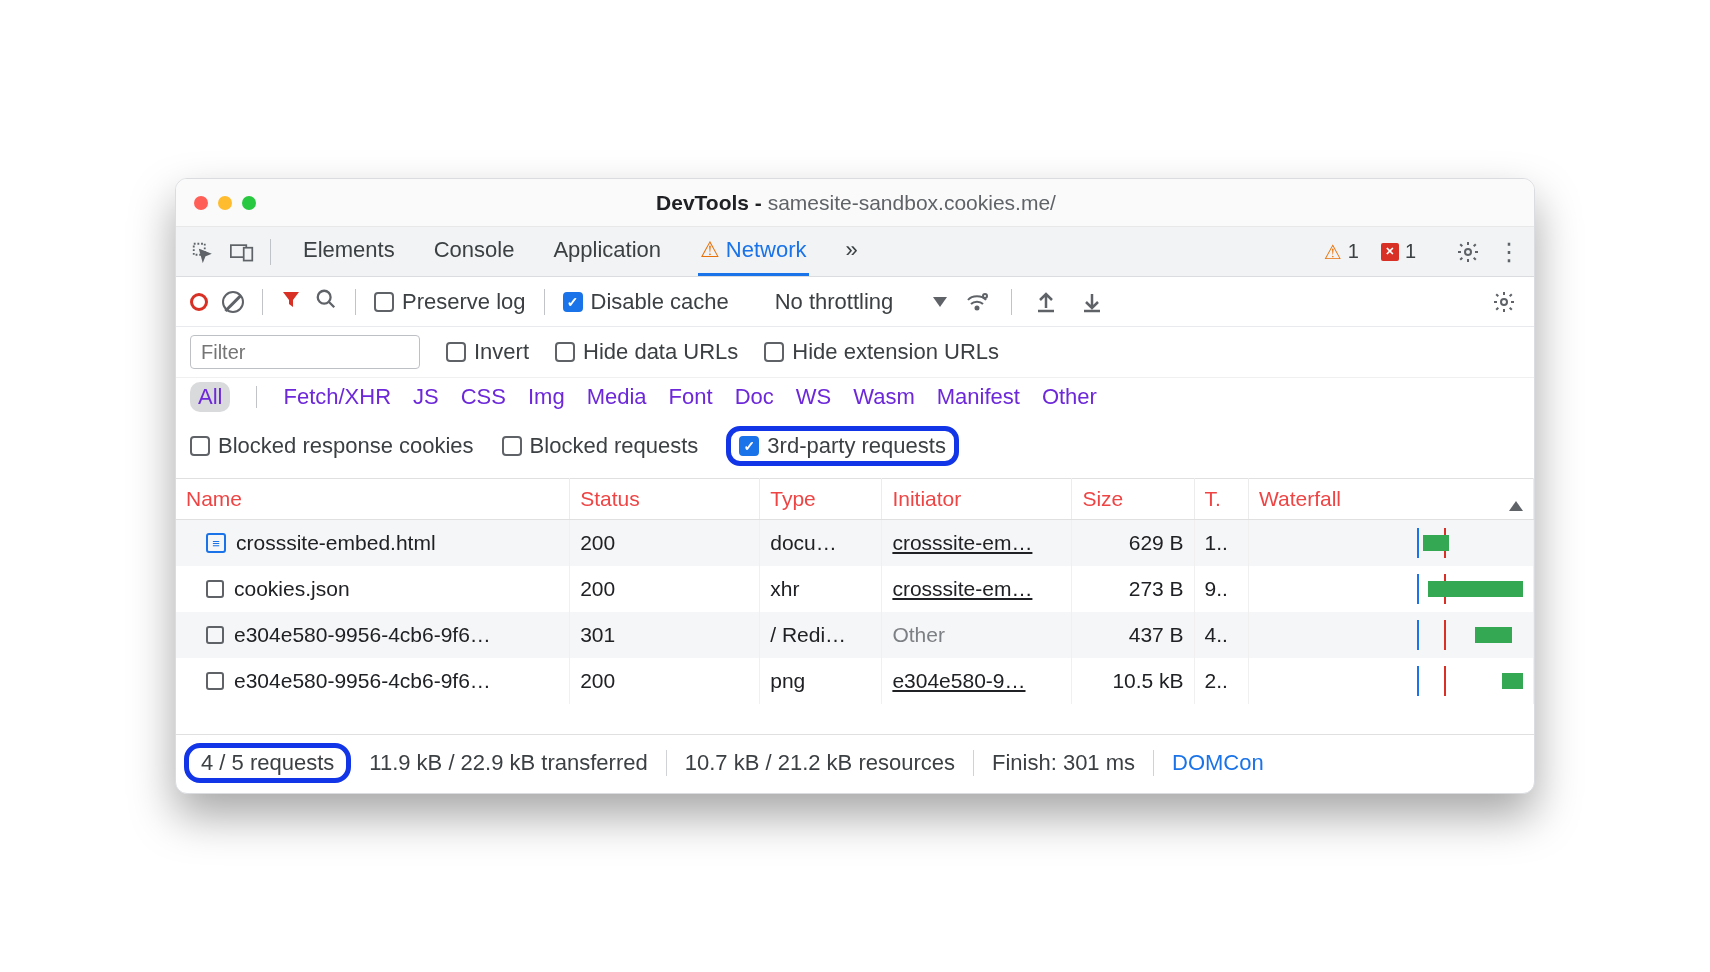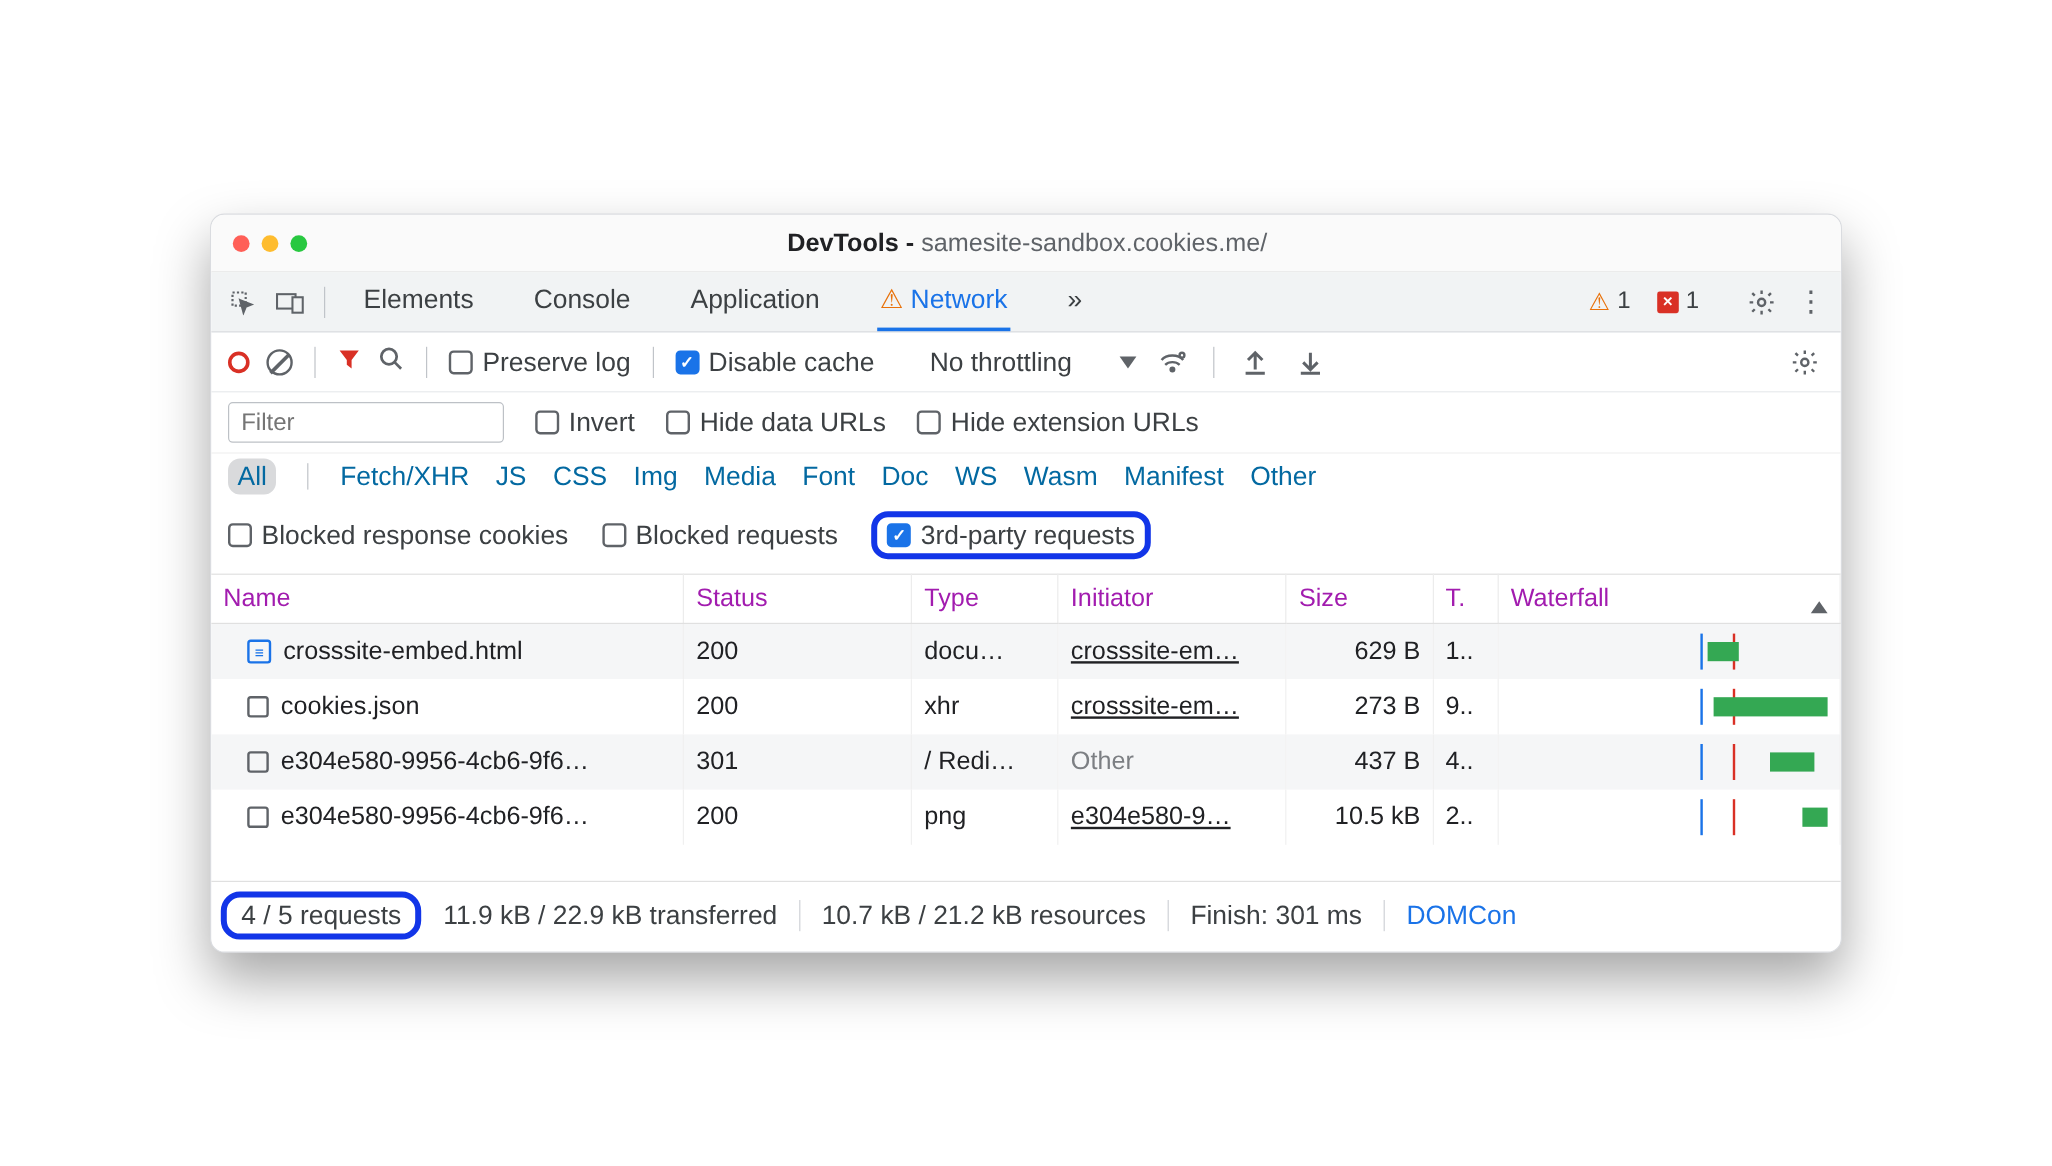--- a/index.html
+++ b/index.html
@@ -19,21 +19,21 @@
   .traffic { display:flex; gap:10px; }
   .dot { width:14px; height:14px; border-radius:50%; }
   .dot.red{background:#ff5f57;} .dot.yellow{background:#febc2e;} .dot.green{background:#28c840;}
   .title { flex:1; text-align:center; font-size:21px; color:#5f6368; font-weight:500;}
   .title .pre { color:#202124; font-weight:700; }
   .toolbar {
     display:flex; align-items:center; background:#f1f3f4; border-bottom:1px solid #dadce0;
     height:50px; padding:0 10px; gap:8px; font-size:22px; color:#3c4043;
   }
   .icon-btn { width:32px; height:32px; display:flex; align-items:center; justify-content:center; border-radius:4px; color:#5f6368;}
-  .tabs { display:flex; gap:46px; margin-left:18px;}
+  .tabs { display:flex; gap:35px; margin-left:18px;}
   .tab { padding:10px 2px; cursor:pointer; }
   .tab.active { color:#1a73e8; border-bottom:3px solid #1a73e8; font-weight:500;}
   .tab .warn-tri { margin-right:6px; }
   .spacer{flex:1;}
   .badge-row { display:flex; align-items:center; gap:6px; font-size:20px; }
   .warn-tri { color:#e8710a; }
   .err-sq { background:#d93025; color:#fff; font-size:12px; width:18px; height:18px; display:inline-flex; align-items:center; justify-content:center; border-radius:2px; font-weight:bold; position:relative;}
   .err-sq::after{content:"✕";font-size:11px;}
   .divider { width:1px; height:26px; background:#c0c4c9; margin:0 4px;}
   .netbar {
@@ -49,27 +49,27 @@
     width:20px; height:20px; border:2px solid #5f6368; border-radius:4px; display:inline-flex;align-items:center;justify-content:center;
     flex-shrink:0; background:#fff;
   }
   .chk.checked { background:#1a73e8; border-color:#1a73e8; }
   .chk.checked::after{content:"✓";color:#fff;font-size:14px;font-weight:bold;}
   .chk-label{display:flex;align-items:center;gap:8px;cursor:pointer;white-space:nowrap;}
   .throttling{display:flex;align-items:center;gap:8px;margin-left:32px;}
   .gear{font-size:24px;color:#5f6368;}
   .filterrow { padding:8px 14px; display:flex; align-items:center; gap:26px; flex-wrap:wrap; font-size:22px; color:#3c4043; border-bottom:1px solid #f0f0f0;}
   .filter-input { width:230px; height:34px; border:1px solid #bdc1c6; border-radius:4px; padding:0 10px; font-size:20px; color:#777; }
-  .pillrow { padding:4px 14px 10px; display:flex; align-items:center; gap:22px; font-size:22px; color:#0369a1; flex-wrap:wrap;}
+  .pillrow { padding:4px 14px 10px; display:flex; align-items:center; gap:22px; font-size:22px; color:#6d28d9; flex-wrap:wrap;}
   .pill { cursor:pointer;}
   .pill.active { background:#d9dadc; padding:2px 8px; border-radius:10px;}
   .optsrow { padding:4px 14px 12px; display:flex; align-items:center; gap:28px; font-size:22px; color:#3c4043;}
   .hl-box { border:5px solid #1235e8; border-radius:14px; padding:2px 8px; display:inline-flex; align-items:center; gap:10px;}
   .table { width:100%; border-collapse:collapse; font-size:21px; color:#202124; table-layout:fixed;}
-  .table th { text-align:left; font-weight:400; color:#a21caf; padding:8px 10px; border-top:1px solid #e0e0e0; border-bottom:1px solid #e0e0e0; border-right:1px solid #ececec; background:#fff;}
+  .table th { text-align:left; font-weight:400; color:#ef4444; padding:8px 10px; border-top:1px solid #e0e0e0; border-bottom:1px solid #e0e0e0; border-right:1px solid #ececec; background:#fff;}
   .table td { padding:8px 10px; border-right:1px solid #f0f0f0; white-space:nowrap; overflow:hidden; text-overflow:ellipsis;}
   .table tr.alt td { background:#f5f6f7;}
   .name-cell { display:flex; align-items:center; gap:10px; overflow:hidden;padding-left:20px;}
   .doc-ic { width:20px; height:20px; border:2px solid #1a73e8; display:inline-flex;align-items:center;justify-content:center;border-radius:3px;flex-shrink:0;}
   .doc-ic::before{content:"≡";color:#1a73e8;font-size:13px;line-height:1;}
   .box-ic { width:18px; height:18px; border:2px solid #5f6368; border-radius:3px; flex-shrink:0;}
   .link { text-decoration:underline; color:#202124; cursor:pointer;}
   .muted{color:#7c7f83;}
   .size-r{text-align:right;}
   .wf-cell{position:relative;height:30px;}

